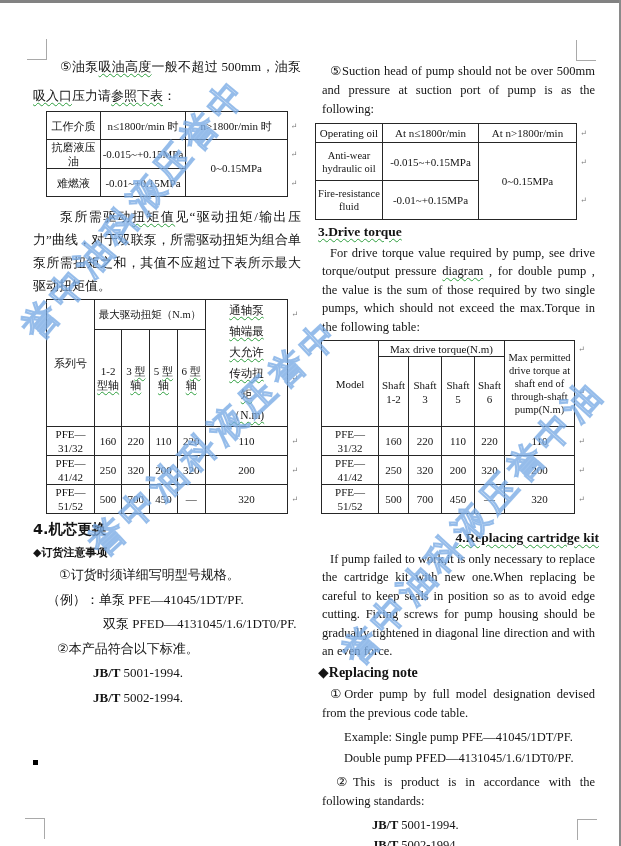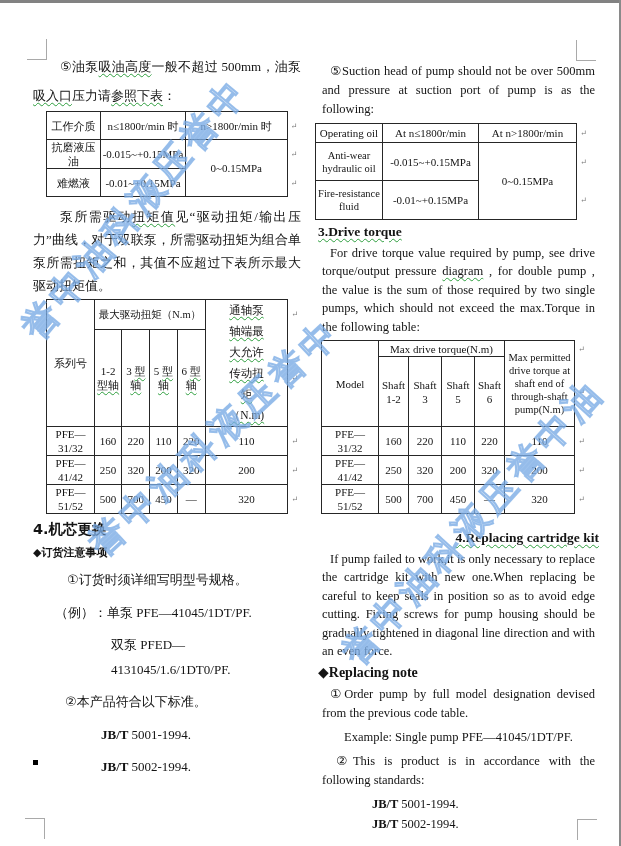--- a/index.html
+++ b/index.html
@@ -30,21 +30,21 @@
   .col-left  { left:33px;  top:52px; width:268px; }
   .col-right { left:318px; top:58px; width:281px; }
 
   
   .p-cn { font-size:13px; line-height:29px; text-align:justify; margin:0; }
   .p-cn.tight { line-height:23px; }
   .p-cn.body4 { line-height:24px; }
   .ind-cn { text-indent:27px; }
   .h-cn { font-family:"DejaVu Sans","Liberation Sans",sans-serif; font-size:14.5px; font-weight:bold; margin:0; }
   .h-cn.big { font-size:11px; }
-  .ln-cn { font-size:13px; line-height:24.5px; margin:8px; }
+  .ln-cn { font-size:13px; line-height:24.5px; margin:0; }
 
   
   .p-en { font-size:12.5px; line-height:19px; text-align:justify; margin:4px; }
   .p-en.drv { line-height:18.4px; }
   .h-en { font-size:13.5px; font-weight:bold; margin:0; }
   .ln-en { font-size:12.5px; line-height:21px; margin:0; }
 
   .pl8  { text-indent:8px; }
   .pl14 { padding-left:14px; }
   .pl24 { padding-left:24px; }
@@ -299,18 +299,19 @@
       </table>
 
     <h3 class="h-en" style="margin:16px 0 2px 0;text-align:right;"><span class="sq">4.Replacing cartridge kit</span></h3>
 
     <p class="p-en drv pl8">If pump failed to work,it is only necessary to replace the cartridge kit with new one.When replacing be careful to keep seals in position so as to avoid edge cutting. Fixing screws for pump housing should be gradually tightened in diagonal line direction and with an even force.</p>
 
     <h3 class="h-en" style="margin:4px 0 1px 0; font-size:14px;">◆Replacing note</h3>
 
     <p class="p-en pl8">①Order pump by full model designation devised from the previous code table.</p>
     <p class="ln-en pl26">Example: Single pump PFE—41045/1DT/PF.</p>
+    <p class="ln-en pl26">Double pump PFED—4131045/1.6/1DT0/PF.</p>
     <p class="p-en ti14">②This is product is in accordance with the following standards:</p>
     <p class="ln-en pl54" style="line-height:20px;"><span class="b">JB/T </span><span>5001-1994.</span></p>
     <p class="ln-en pl54" style="line-height:20px;"><span class="b">JB/T </span><span>5002-1994.</span></p>
   </div>
 
 </div>
 
 </body></html>

